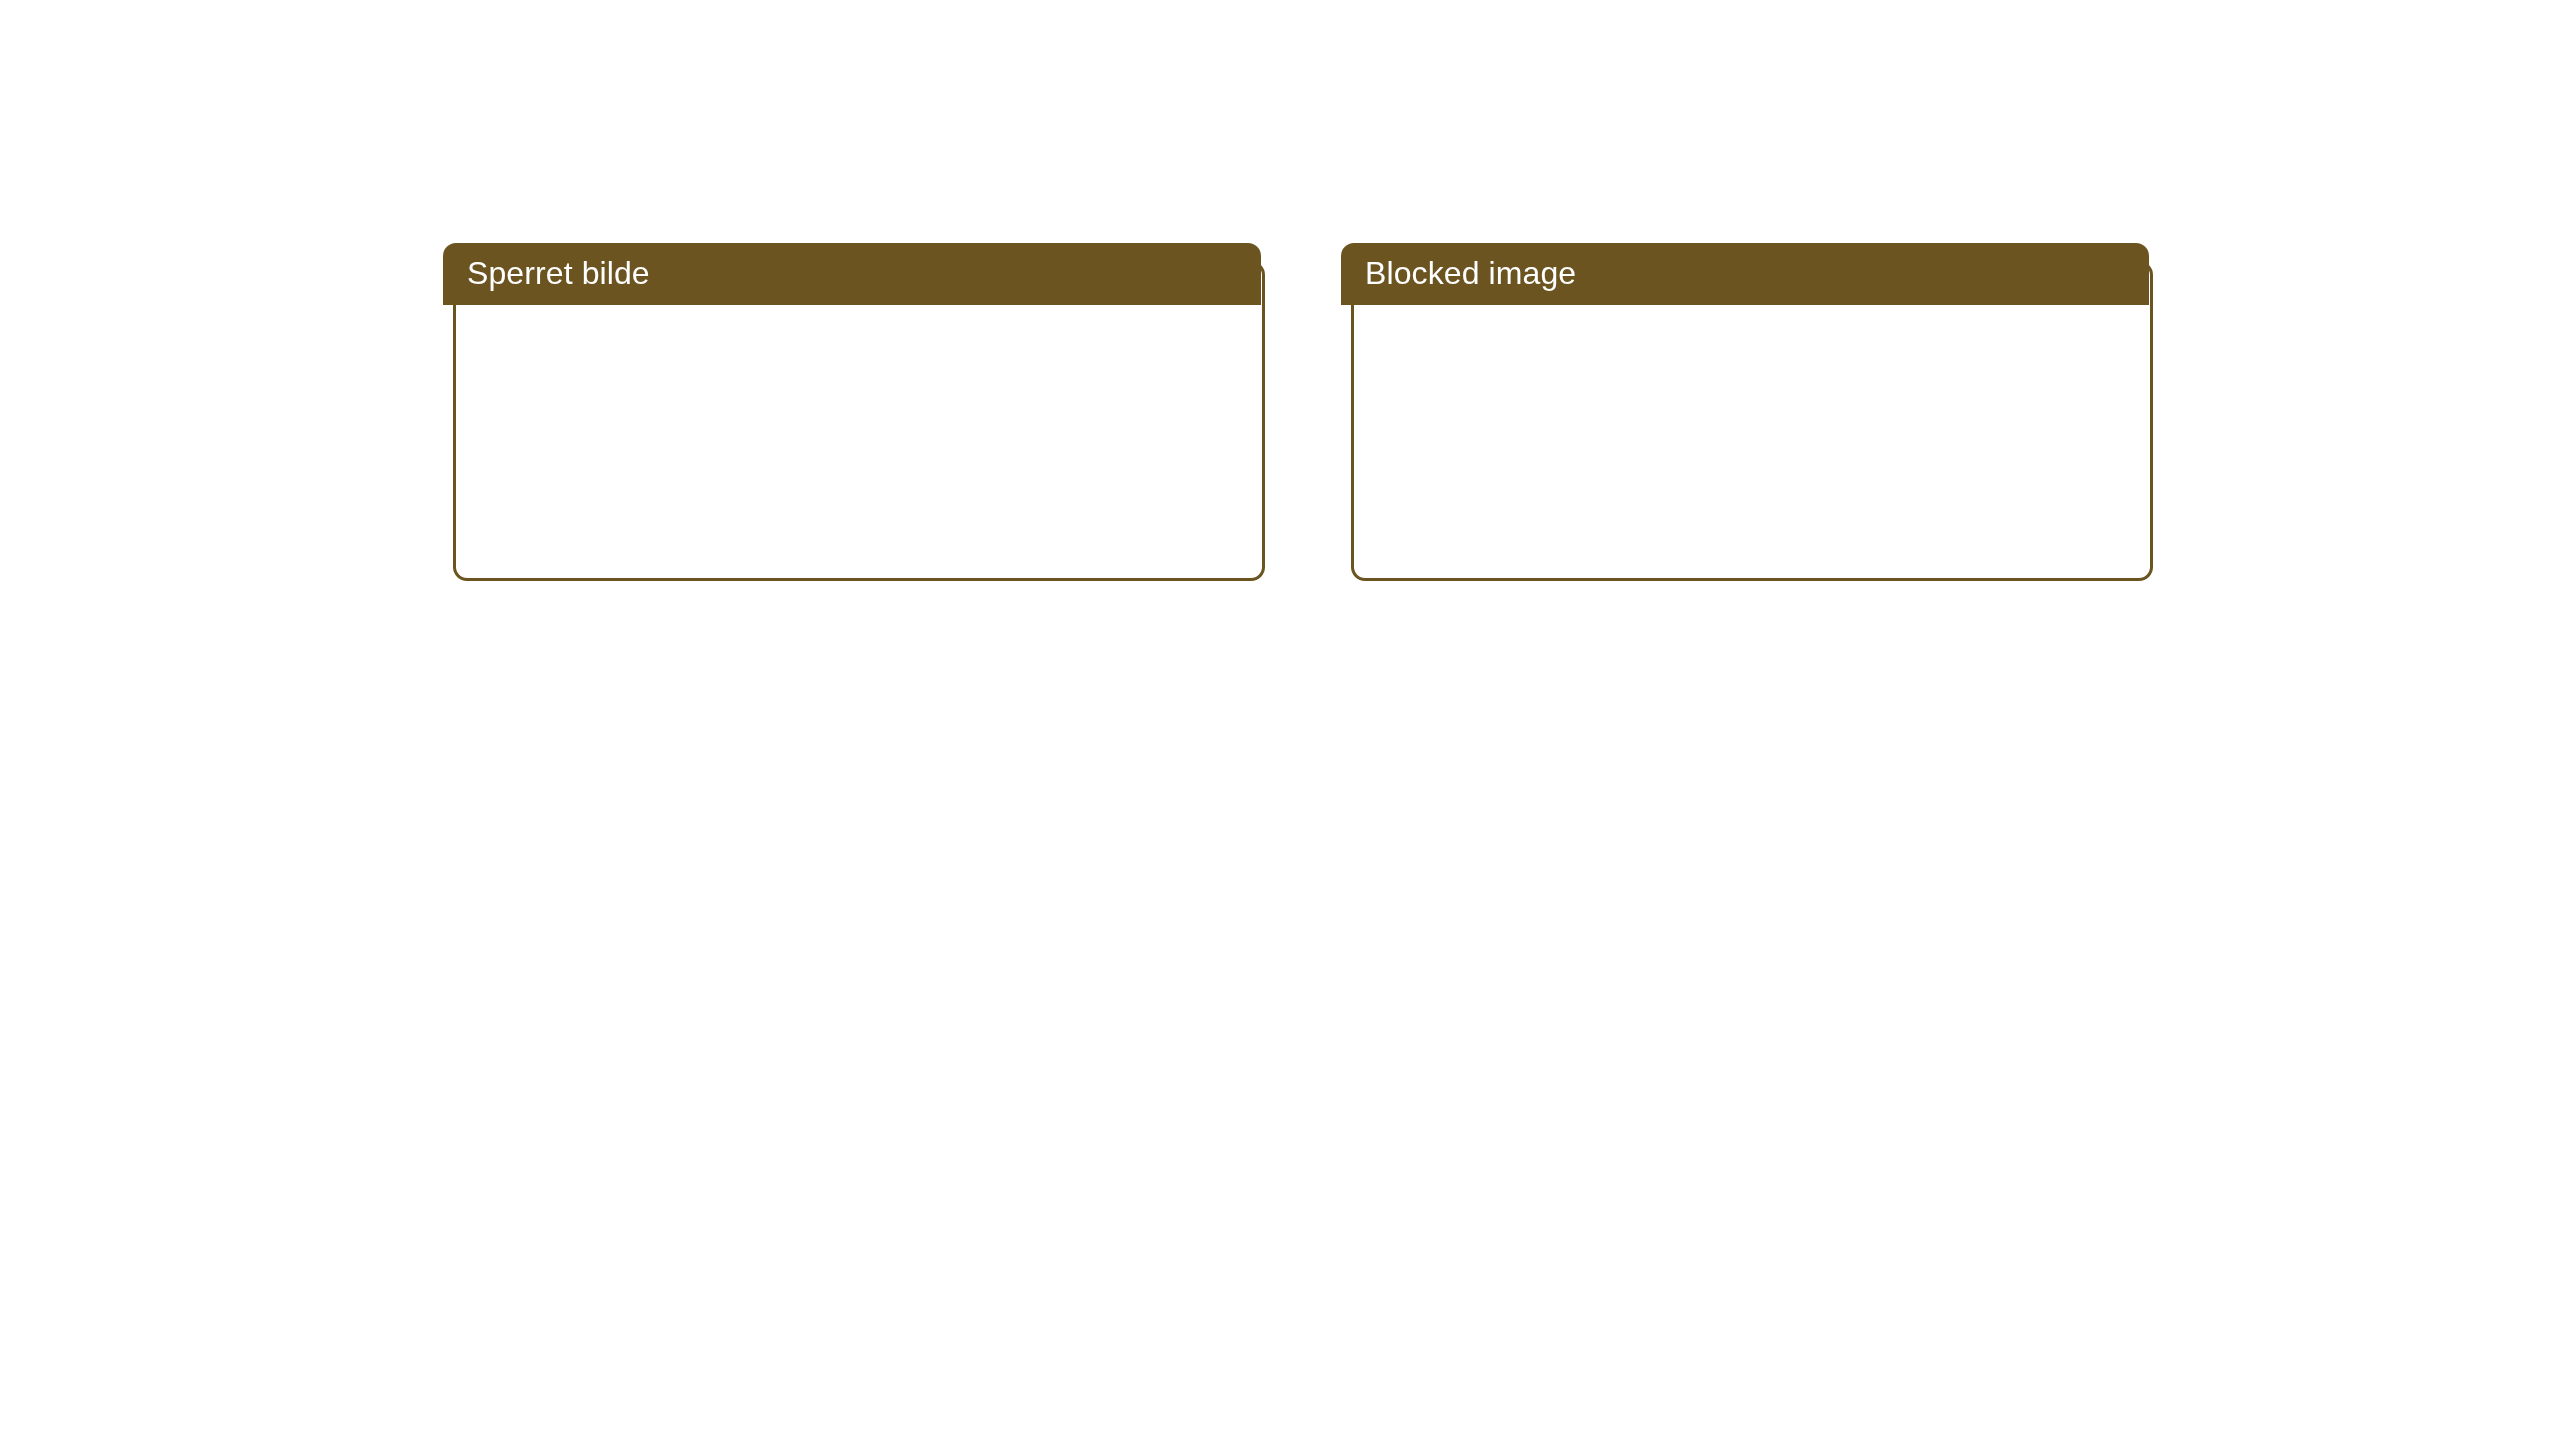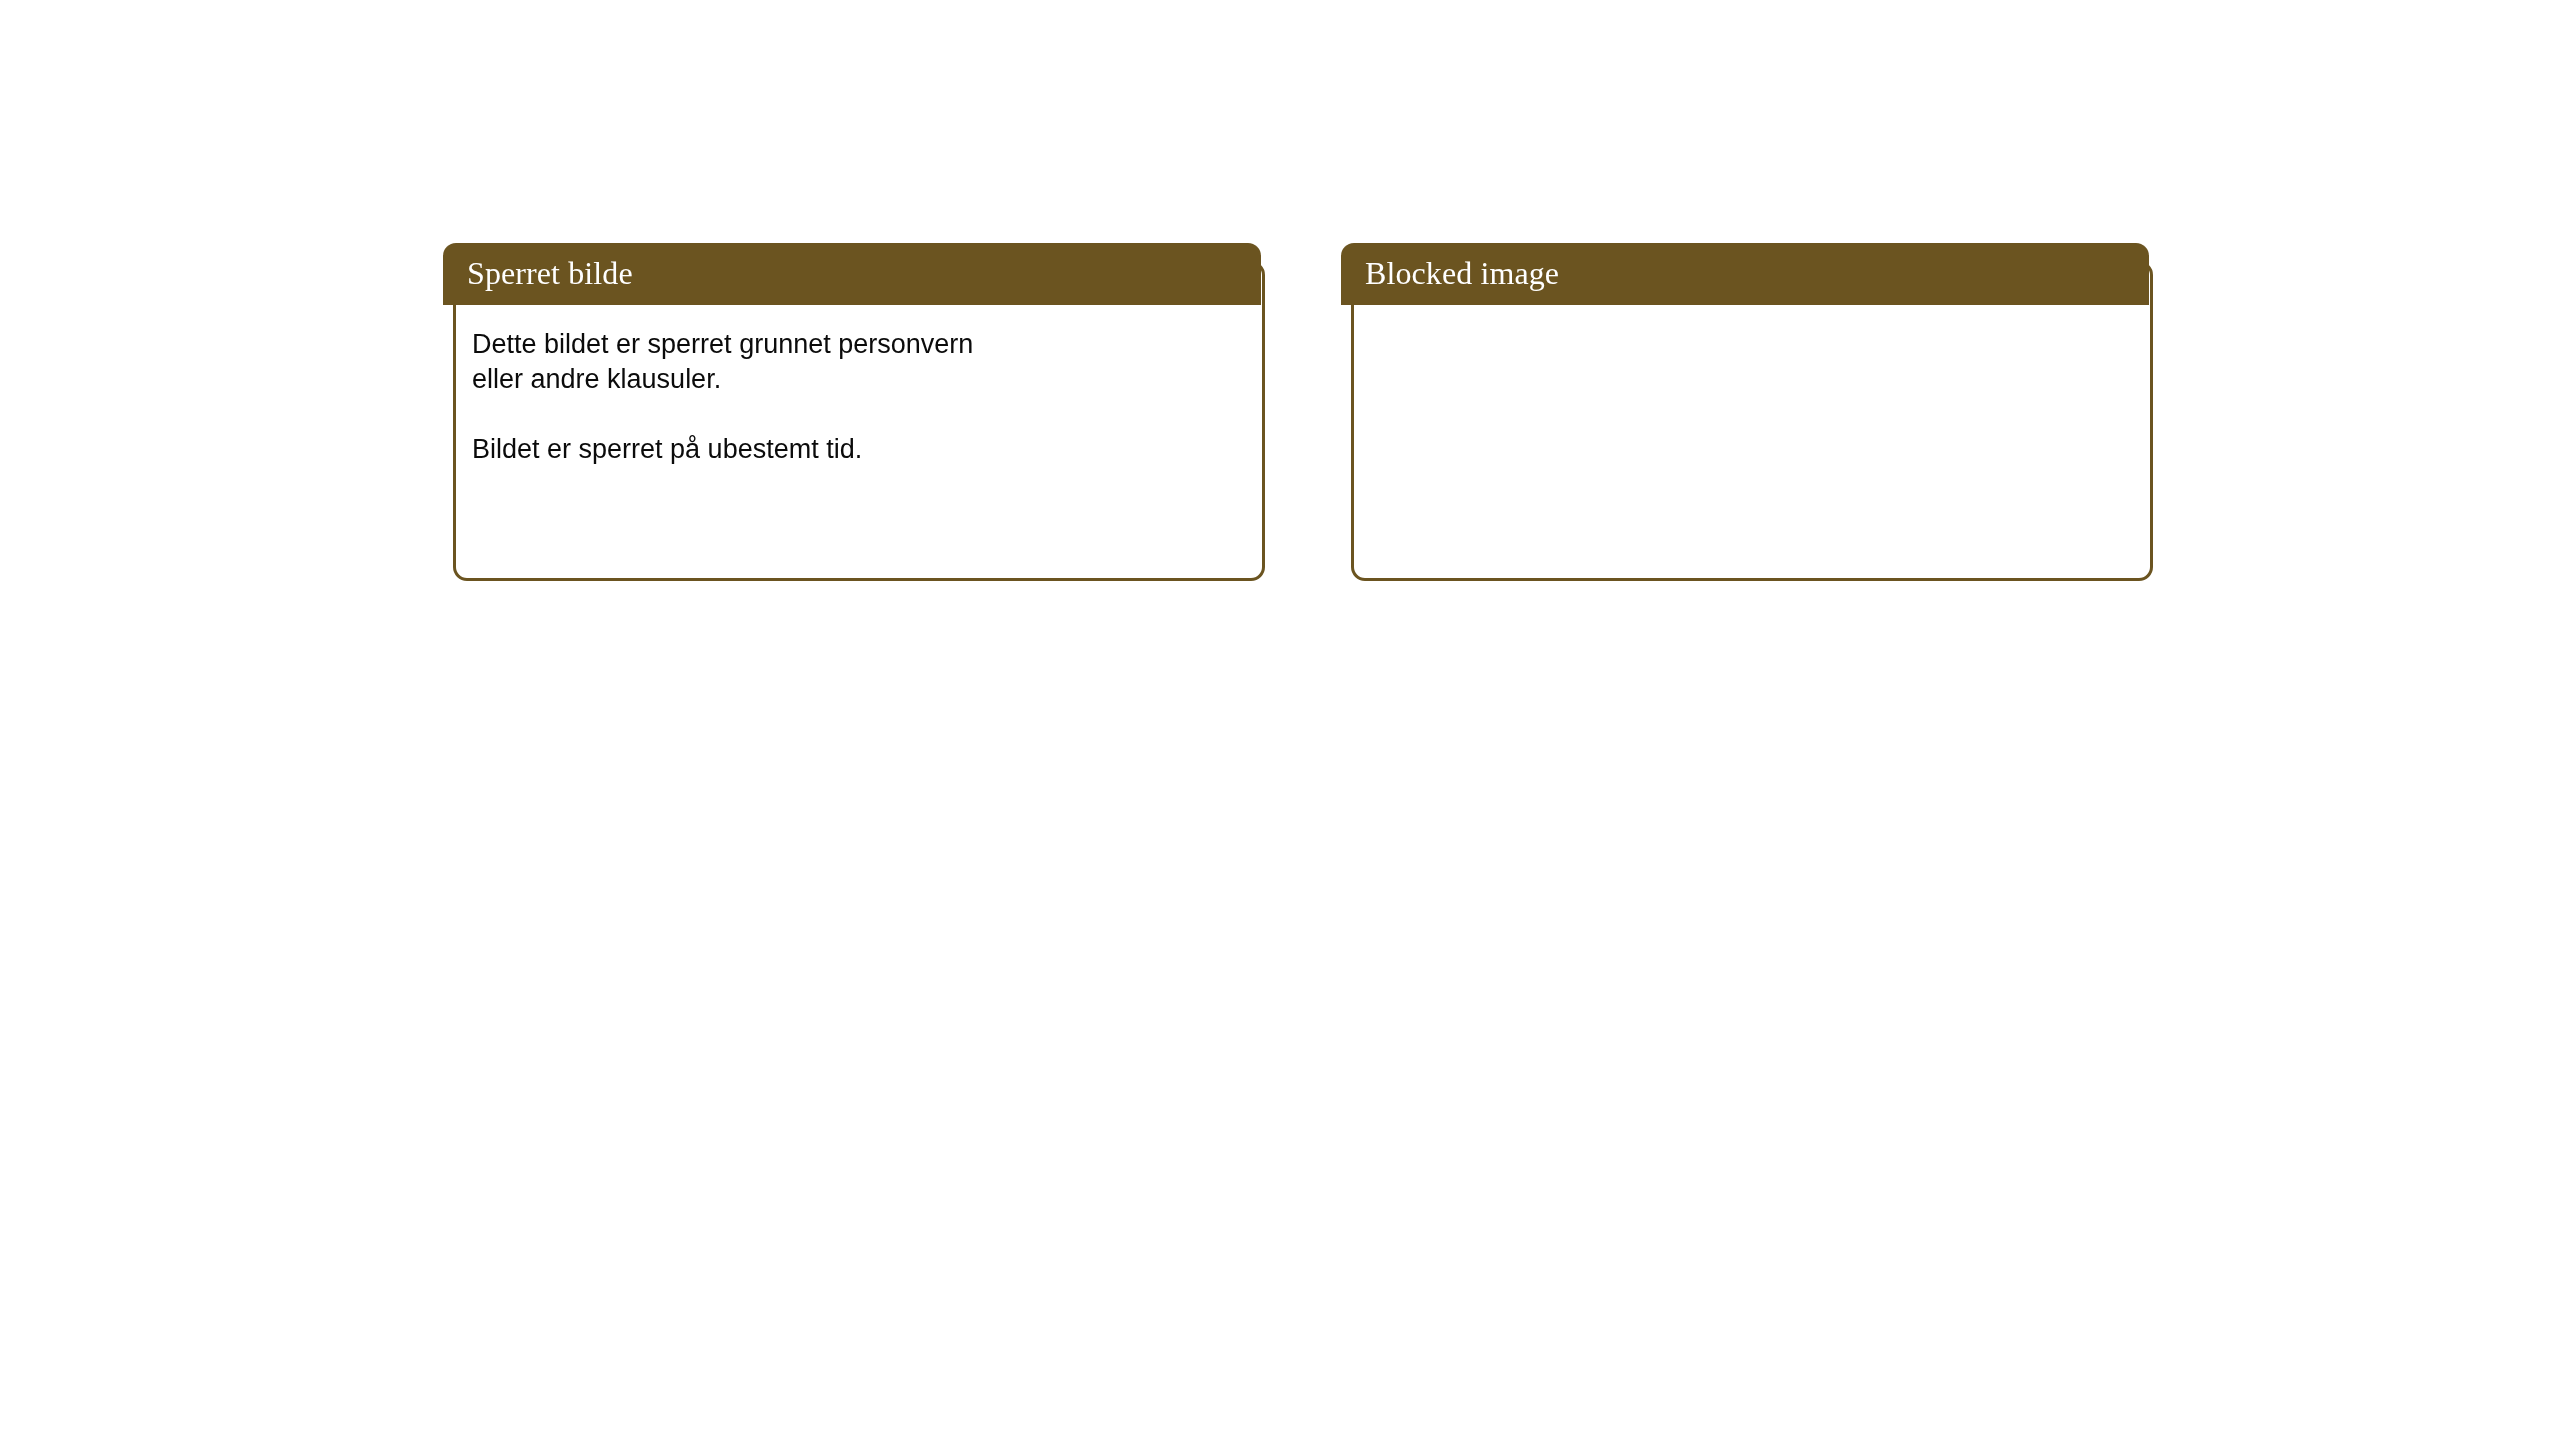--- a/index.html
+++ b/index.html
@@ -43,21 +43,20 @@
   
   .panel-header {
     position: absolute;
     left: -5px;
     top: 0;
     height: 62px;
     box-sizing: border-box;
     background: #6b5420;
     border-radius: 13px 13px 0 0;
     overflow: hidden;
-    font-family: Liberation Serif, serif;
   }
 
   .panel-title {
     position: absolute;
     left: 24px;
     top: 11px;
     color: #ffffff;
     font-size: 32px;
     line-height: 38px;
     font-weight: 400;
@@ -125,25 +124,20 @@
 </head>
 <body>
 
 <div id="stage">
 
   <div class="notice-panel" id="panel-blocked-no">
     <div class="panel-body-box"></div>
     <div class="panel-header">
       <div class="panel-title">Sperret bilde</div>
     </div>
-    <div class="panel-content">
-      <p class="panel-paragraph">Dette bildet er sperret grunnet personvern
-eller andre klausuler.</p>
-      <p class="panel-paragraph">Bildet er sperret på ubestemt tid.</p>
-    </div>
   </div>
 
   <div class="notice-panel" id="panel-blocked-en">
     <div class="panel-body-box"></div>
     <div class="panel-header">
       <div class="panel-title">Blocked image</div>
     </div>
     <div class="panel-content">
     </div>
   </div>

